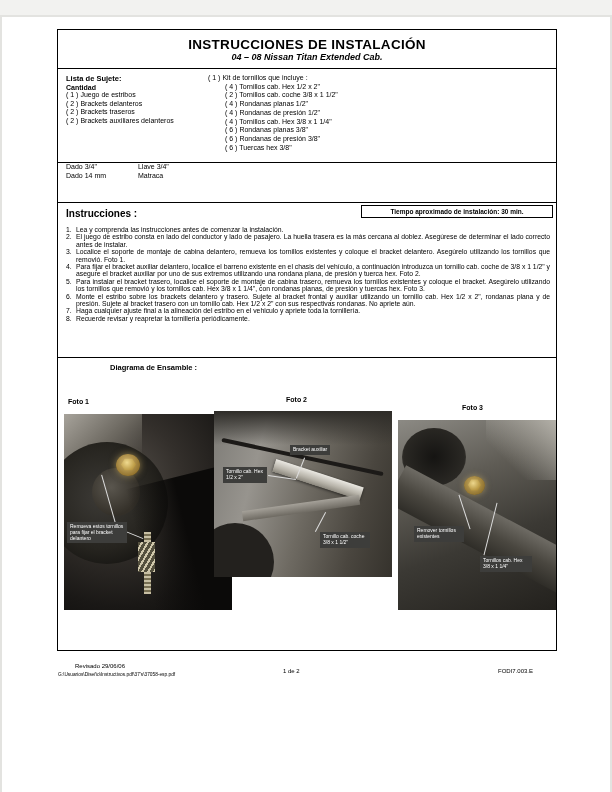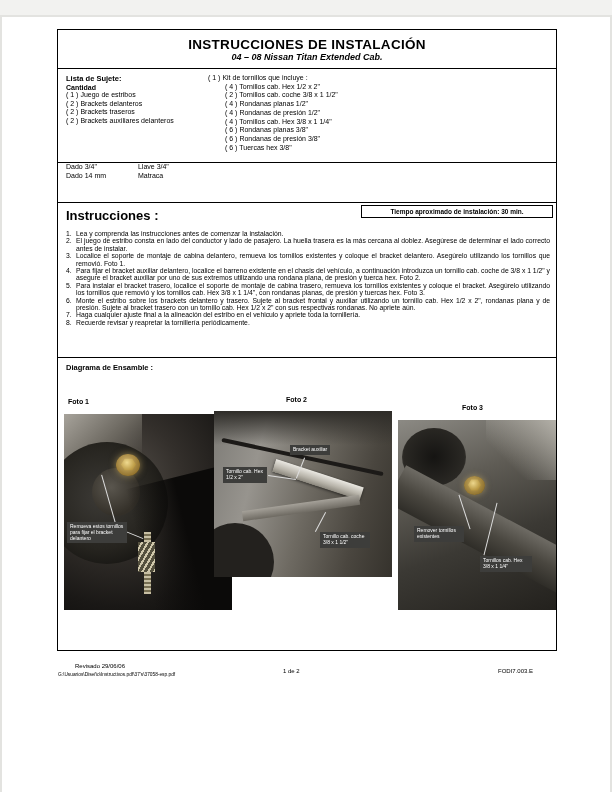--- a/index.html
+++ b/index.html
@@ -29,31 +29,31 @@
   .kit-items .item{line-height:8.7px;}
 
   
   .tools{border-top:1px solid #000;position:relative;height:39px;font-size:7px;}
   .tools-heading{font-size:7.5px;font-weight:bold;padding:4px 0 2px 8px;}
   .tool-row{padding-left:8px;line-height:8.5px;}
   .tool-col1{display:inline-block;width:70px;}
 
   
   .instructions{border-top:1px solid #000;position:relative;min-height:150px;padding-bottom:4px;}
-  .instr-heading{font-size:13px;font-weight:bold;padding:5px 0 3px 8px;}
+  .instr-heading{font-size:10px;font-weight:bold;padding:5px 0 3px 8px;}
   .time-box{position:absolute;right:3px;top:2px;width:190px;border:1px solid #000;
     font-size:6.5px;font-weight:bold;text-align:center;padding:2px 0;background:#fff;}
   .instr-list{margin:4px 6px 0 8px;}
   .instr-item{display:flex;font-size:6.8px;line-height:7.4px;}
   .instr-num{width:10px;flex:0 0 10px;}
   .instr-text{flex:1;text-align:justify;}
 
   
   .diagram{border-top:1px solid #000;position:relative;height:292px;}
-  .diagram-heading{font-size:7.5px;font-weight:bold;padding:5px 0 0 8px;}
+  .diagram-heading{font-size:7.5px;font-weight:bold;padding:5px 0 0 8px;margin-left:44px;}
   .foto-caption{position:absolute;font-size:7px;font-weight:bold;}
   .photo{position:absolute;overflow:hidden;background:#444;}
   .callout{position:absolute;background:#3d3d3b;color:#fff;font-size:5px;line-height:5.8px;
     padding:2px 3px;z-index:6;}
   .cline{position:absolute;background:#ddd;z-index:5;}
   .shape{position:absolute;}
   .hexbolt{clip-path:polygon(25% 5%,75% 5%,100% 50%,75% 95%,25% 95%,0% 50%);}
 
   
   .photo1{background:radial-gradient(circle at 32% 35%,#55504a 0%,#332f2b 38%,#1a1816 72%,#0d0c0b 100%);}

